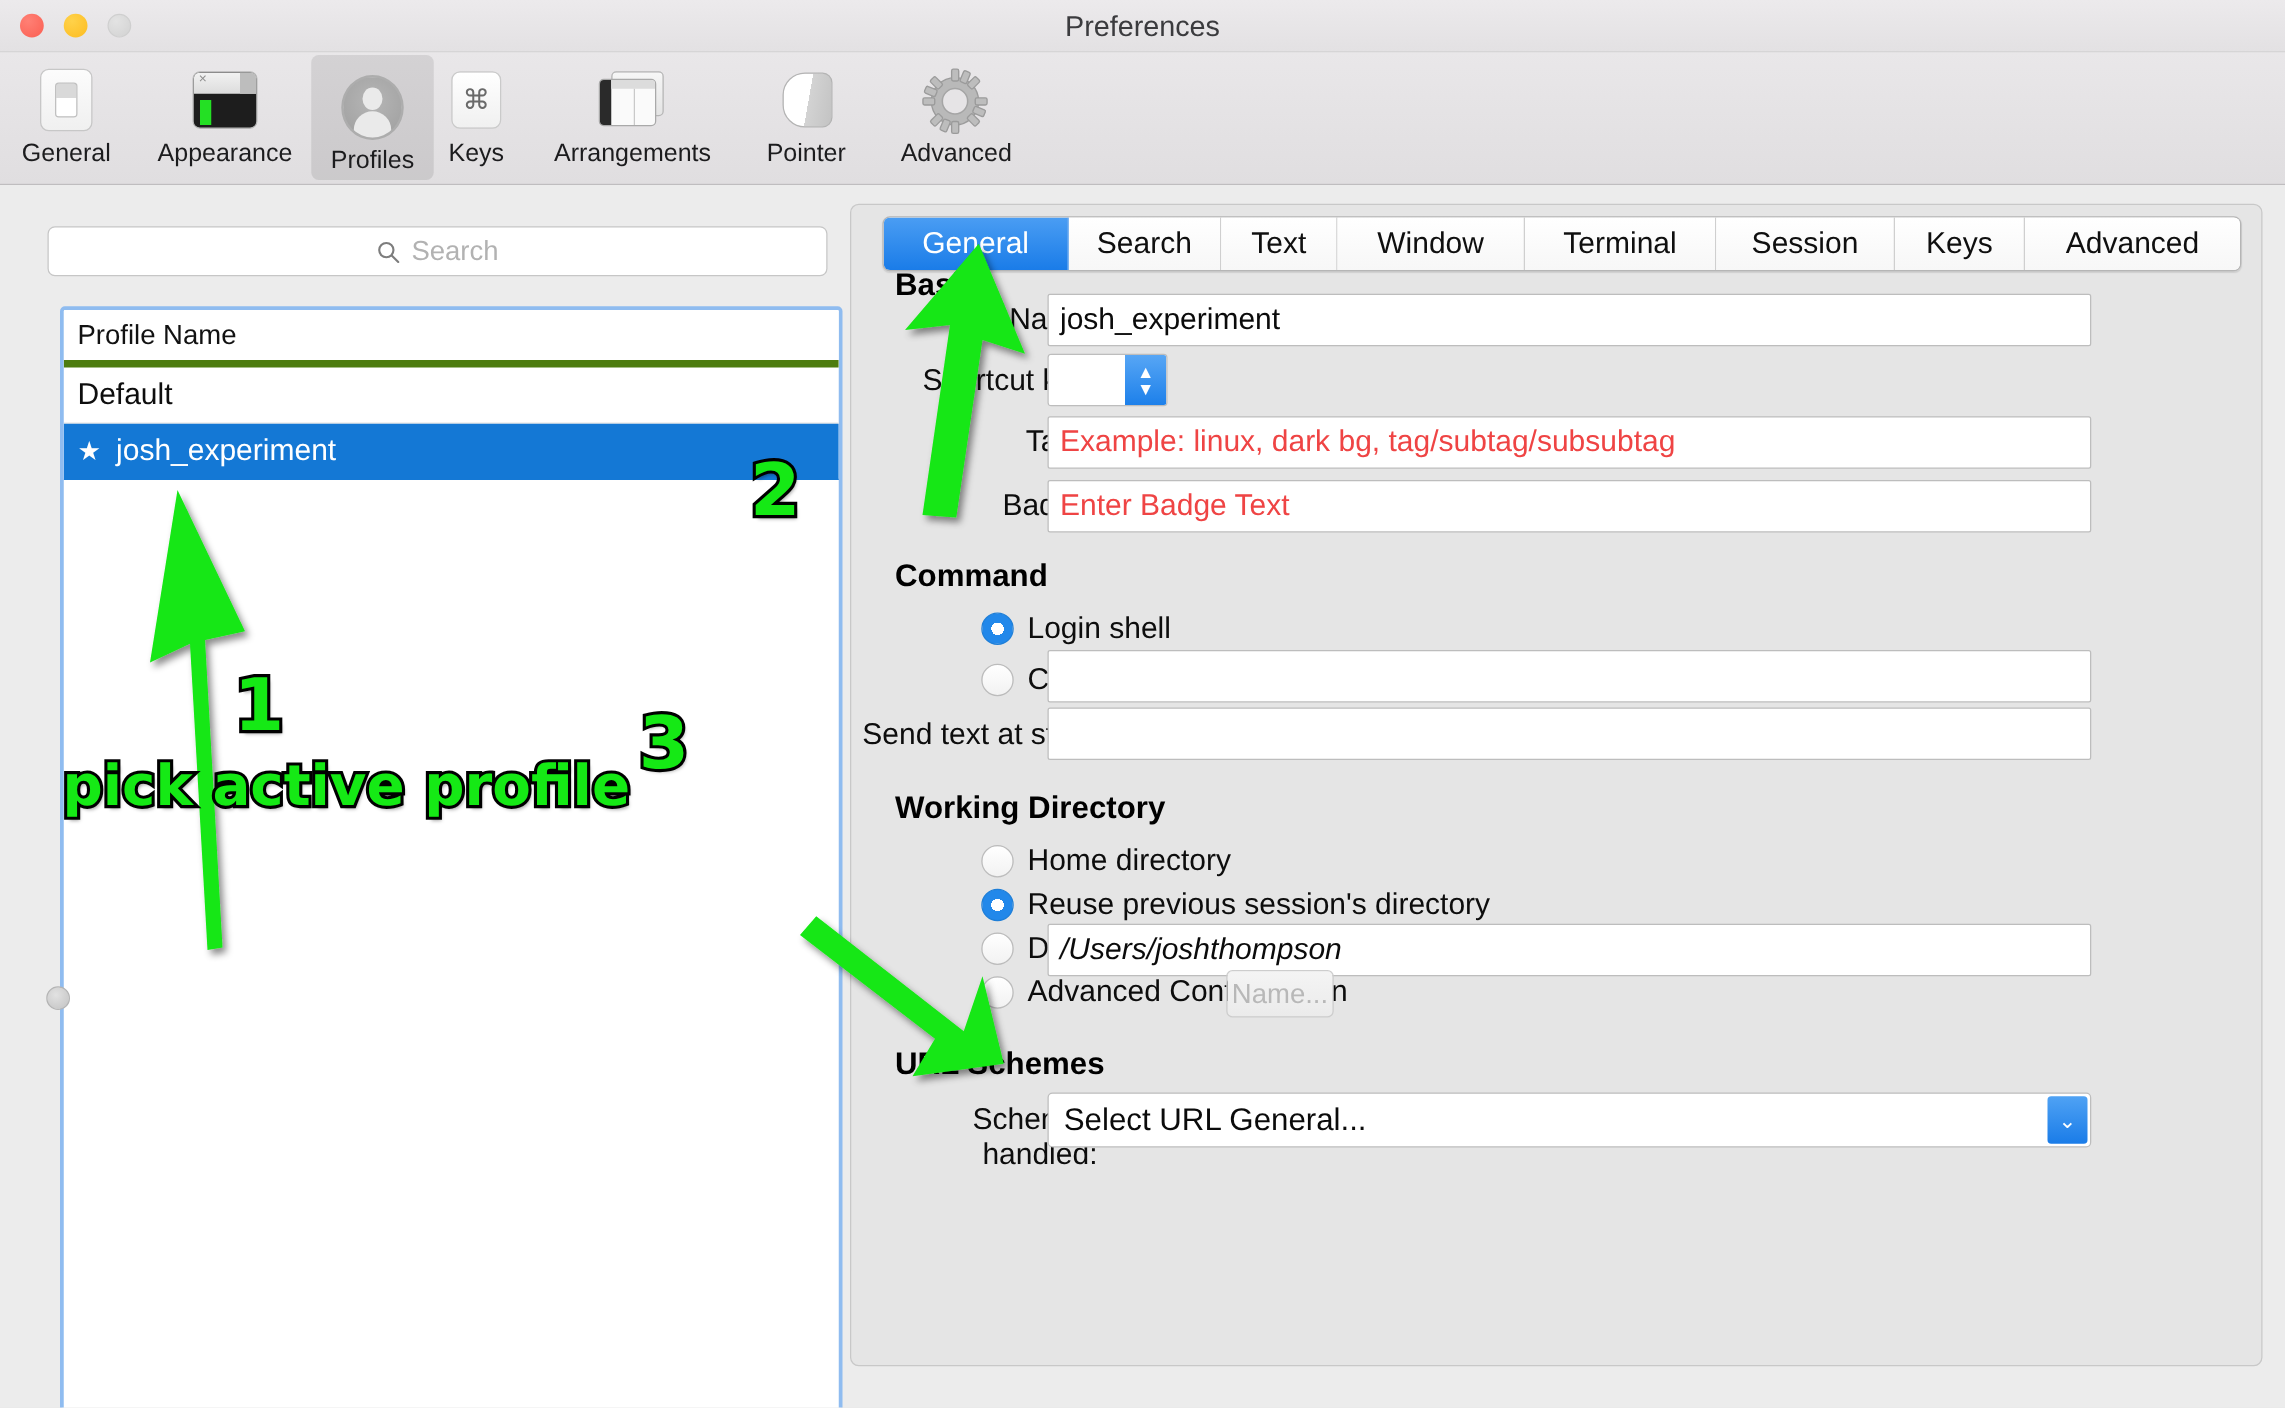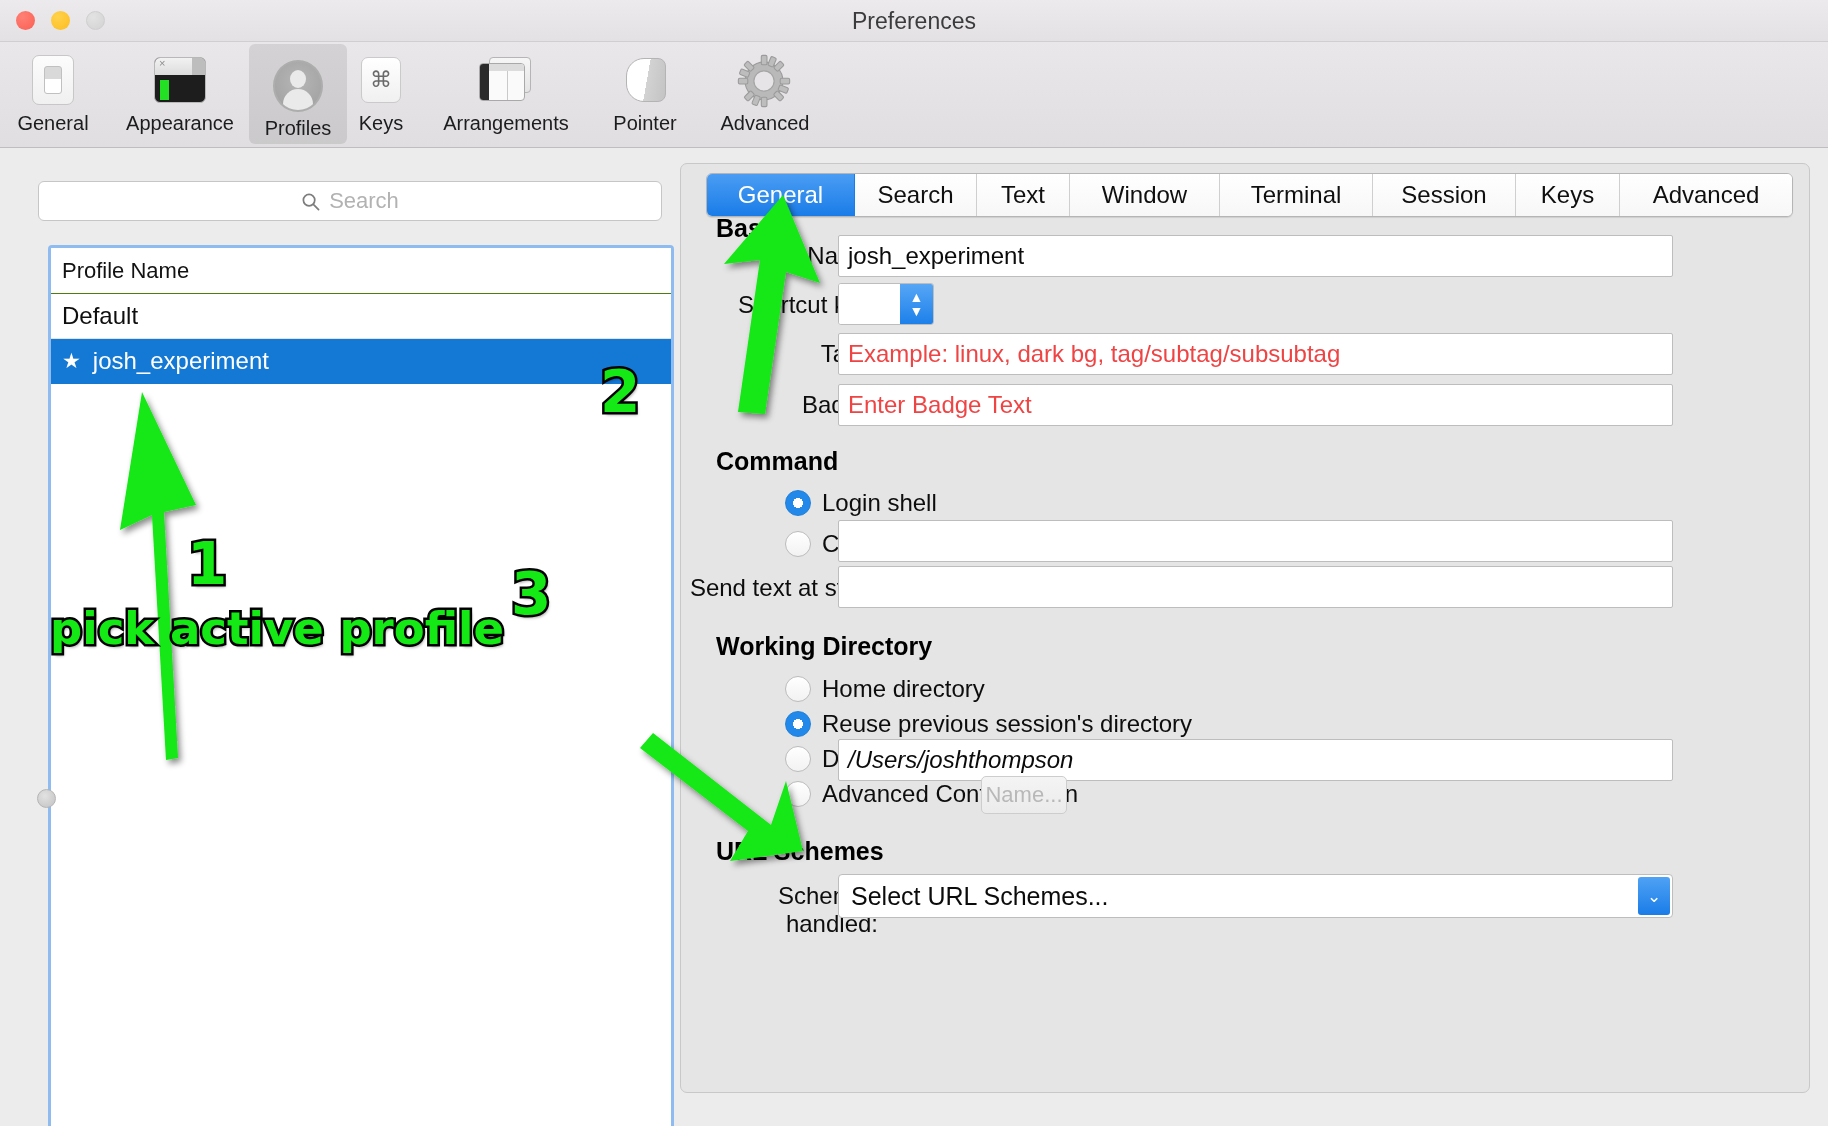--- a/index.html
+++ b/index.html
@@ -112,21 +112,21 @@
   }
   .search-icon { width: 19px; height: 19px; }
   .search-placeholder { font-size: 22px; color: #b2b2b2; }
 
   .profile-list {
     position: absolute; left: 34px; top: 96px; width: 626px; height: 922px;
     background: #ffffff; border: 3px solid #8fbcf0; border-radius: 4px; overflow: hidden;
   }
   .plist-header {
     height: 46px; display: flex; align-items: center; padding-left: 11px;
-    font-size: 22px; color: #121212; border-bottom: 1px solid #4d7c0f;
+    font-size: 22px; color: #121212; border-bottom: 6px solid #4d7c0f;
     background: #fff;
   }
   .plist-row {
     height: 45px; display: flex; align-items: center; padding-left: 11px;
     font-size: 24px; color: #0e0e0e; border-bottom: 1px solid #e3e3e3;
   }
   .plist-row.selected { background: #1478d5; color: #ffffff; border-bottom-color: #1478d5; }
   .plist-row .star { margin-right: 12px; font-size: 21px; }
 
   .split-handle {
@@ -404,21 +404,21 @@
     <div class="radio-row" style="left:104px; top:616px;">
       <div class="radio"></div>
       <div class="radio-label">Advanced Configuration</div>
     </div>
     <div class="edit-btn" style="left:300px; top:612px;">Name...</div>
 
     <div class="section-title" style="left:35px; top:673px;">URL Schemes</div>
 
     <div class="fld-label" style="left:0px; top:718px; width:197px;">Schemes handled:</div>
     <div class="popup" style="left:157px; top:710px; width:835px; height:44px;">
-      <span>Select URL Schemes...</span>
+      <span>Select URL General...</span>
       <span class="arrowbox">⌄</span>
     </div>
   </div>
 
   <div class="tabbar">
     <div class="tab active" style="width:148px;">General</div>
     <div class="tab" style="width:122px;">Search</div>
     <div class="tab" style="width:93px;">Text</div>
     <div class="tab" style="width:150px;">Window</div>
     <div class="tab" style="width:153px;">Terminal</div>

